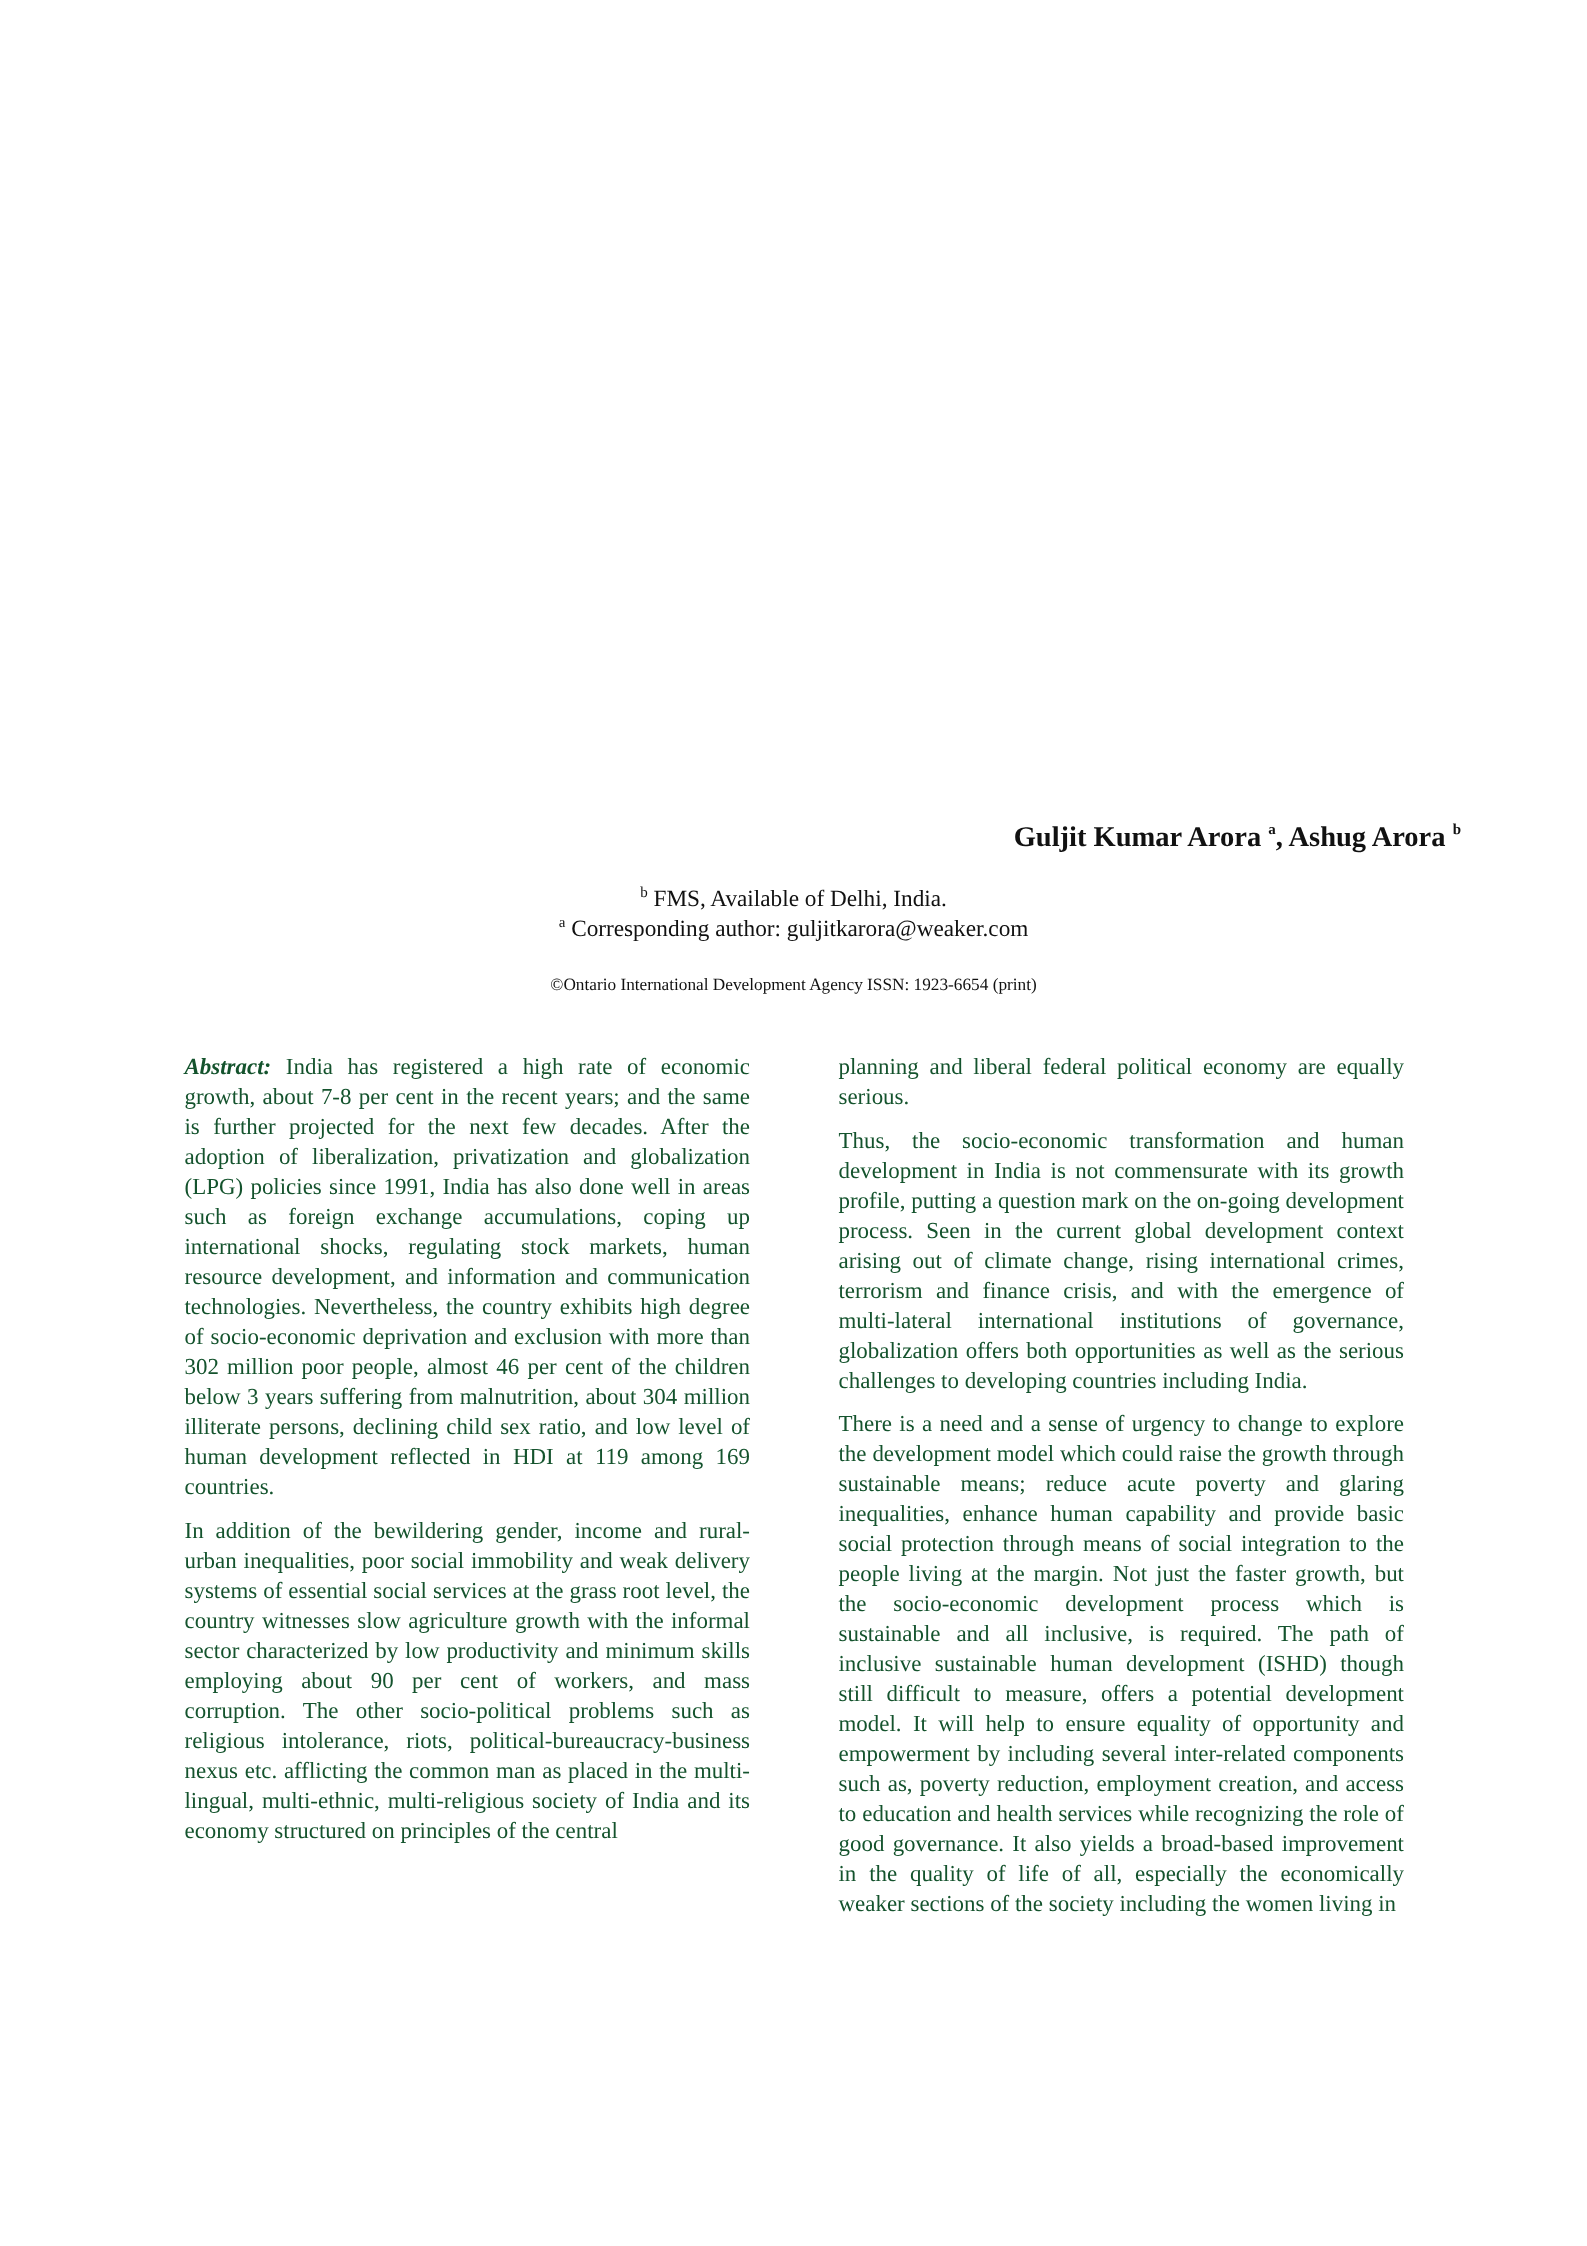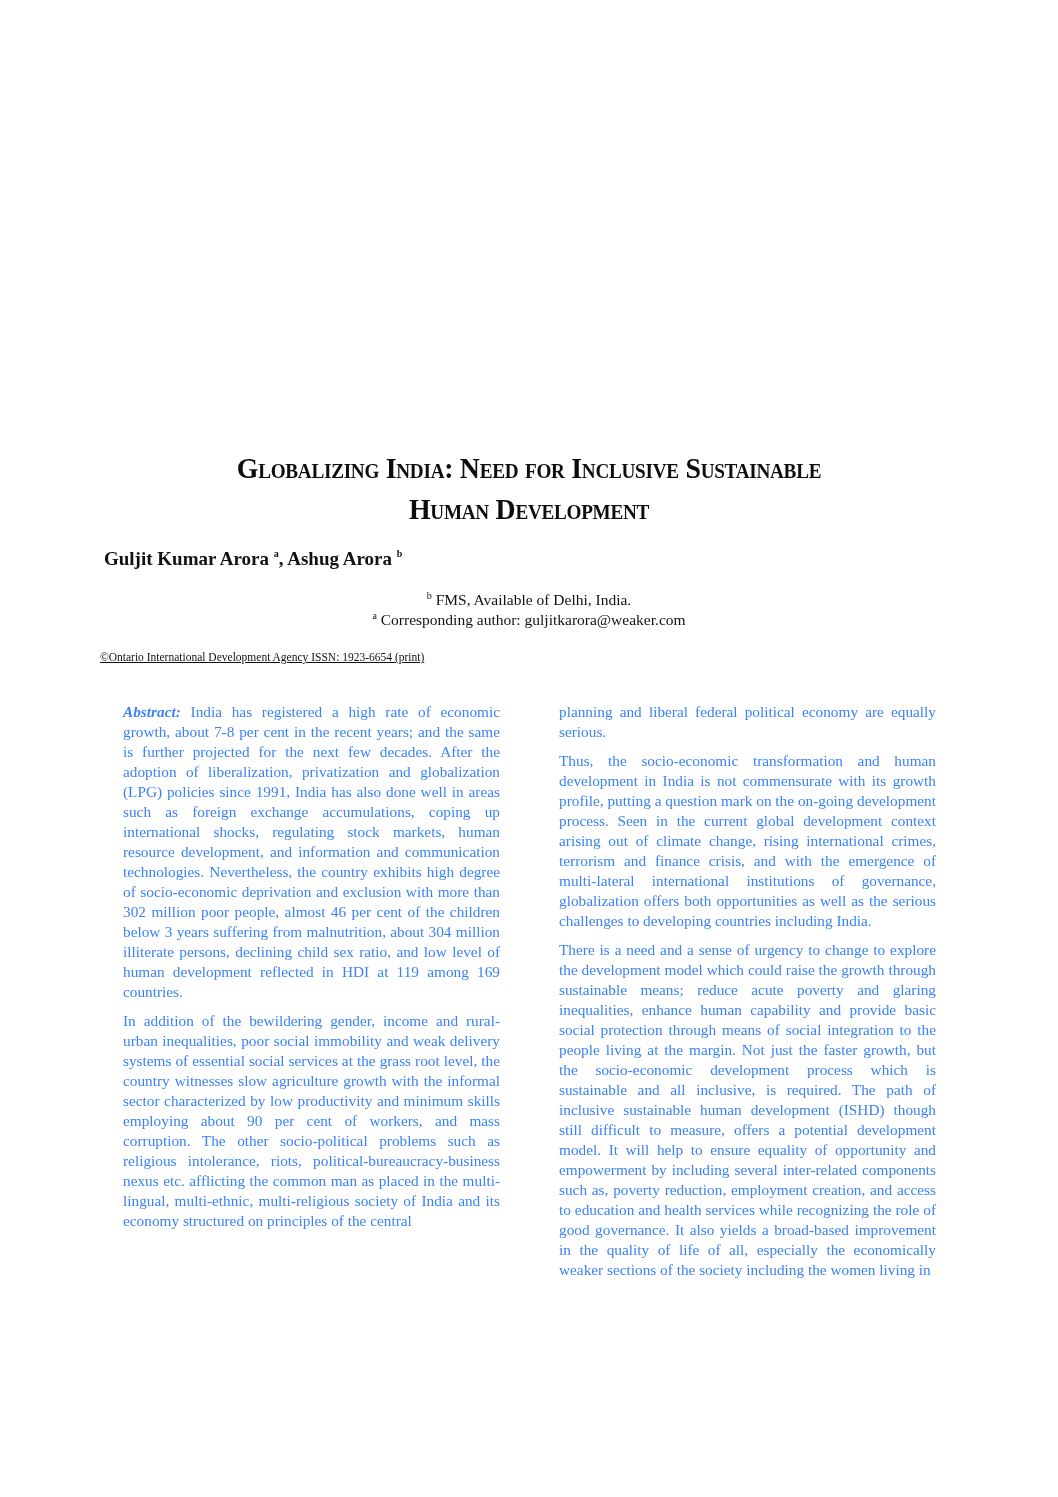--- a/index.html
+++ b/index.html
@@ -34,23 +34,23 @@
       font-variant: small-caps;
       font-size: 29px;
       line-height: 41px;
       letter-spacing: -0.3px;
       color: #0d0d0d;
       margin: 0;
       transform: scaleX(0.96);
     }
     .authors {
       position: absolute;
-      left: 104px; width: 858px;
+      left: 116px; width: 858px;
       top: 548px;
-      text-align: left;
+      text-align: right;
       font-weight: bold;
       font-size: 19px;
       line-height: 22px;
     }
     .authors sup, .affil sup {
       font-size: 10px;
       font-weight: bold;
       vertical-align: 8px;
       line-height: 0;
     }
@@ -61,58 +61,53 @@
       text-align: center;
       font-size: 15.5px;
       line-height: 20px;
     }
     .affil-1 { top: 570px; }
     .affil-2 { top: 590px; }
     .affil-3 { top: 610px; }
     .journal {
       position: absolute;
       left: 100px; width: 858px;
-      text-align: left;
+      text-align: center;
       font-size: 11.5px;
       line-height: 15px;
       color: #111;
-      text-decoration: underline;
     }
     .journal-1 { top: 650px; }
     .journal-2 { top: 665px; }
 
     .col {
       position: absolute;
       top: 702px;
       width: 377px;
       font-size: 15.3px;
       line-height: 20px;
       text-align: justify;
-      color: #3b82f6;
+      color: #14532d;
     }
     .col-left { left: 123px; }
     .col-right { left: 559px; }
     .col p {
       margin: 0 0 9px 0;
       hyphens: none;
     }
     .abstract-label {
       font-weight: bold;
       font-style: italic;
     }
   </style>
 </head>
 <body>
 
 <div class="page">
 
-  <div class="title-block">
-    <p class="title-line">Globalizing India: Need for Inclusive Sustainable</p>
-    <p class="title-line">Human Development</p>
-  </div>
 
   <div class="authors">
     <span>Guljit Kumar Arora</span>
     <sup>a</sup><span>, </span><span>Ashug Arora</span>
     <sup>b</sup>
   </div>
 
   <div class="affil affil-2"><sup>b</sup><span> FMS, Available of Delhi, India.</span></div>
   <div class="affil affil-3"><sup>a</sup><span> Corresponding author: guljitkarora@weaker.com</span></div>
 

